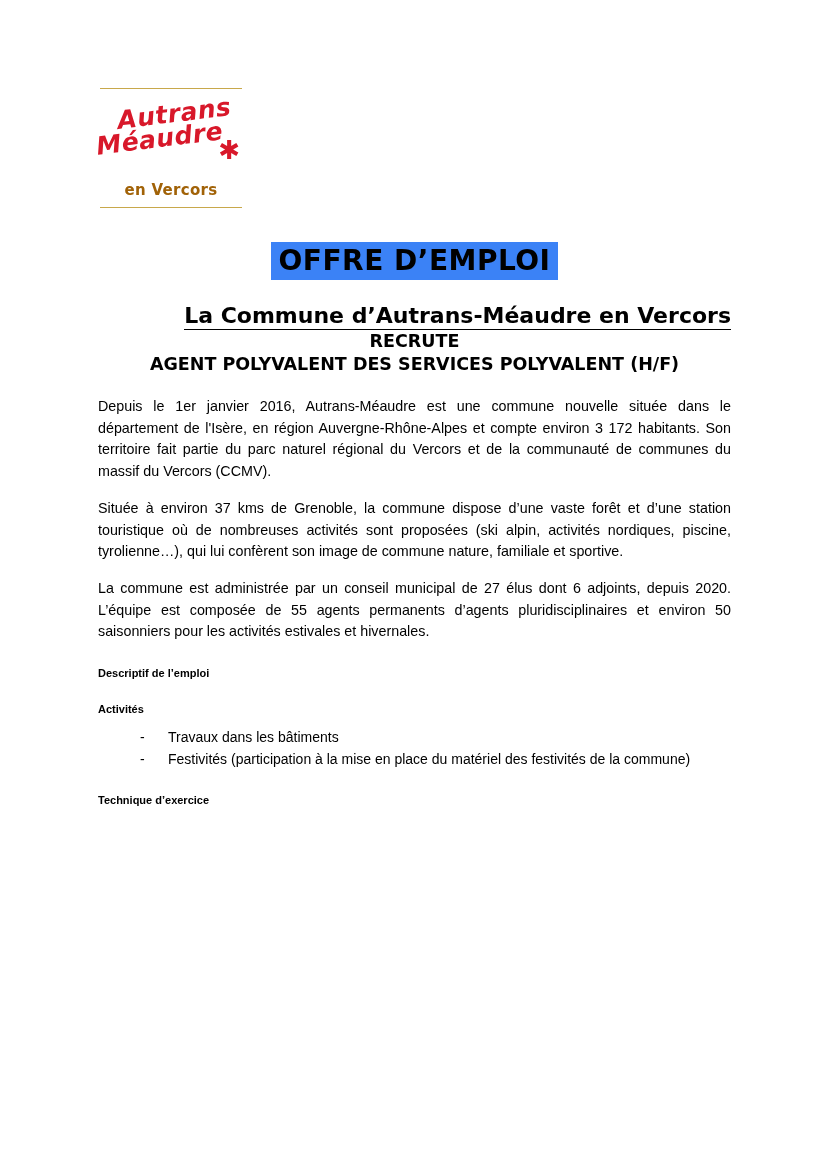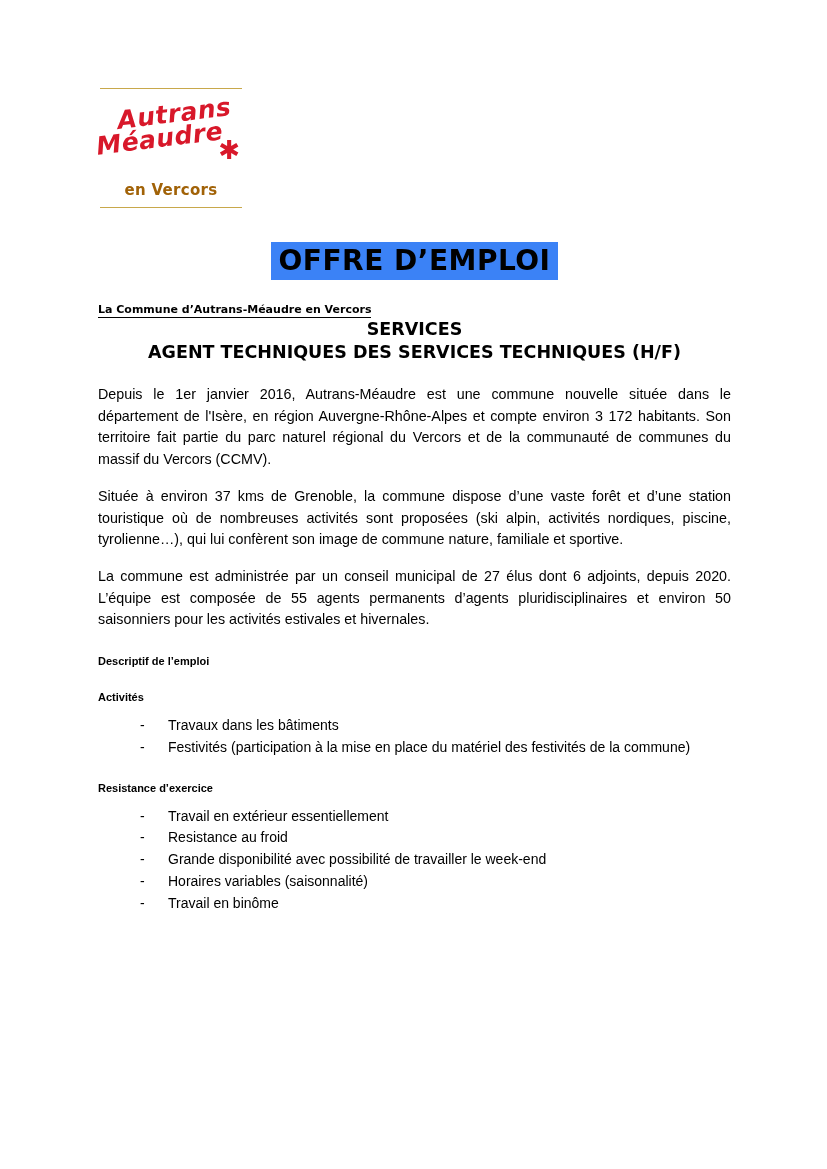--- a/index.html
+++ b/index.html
@@ -88,24 +88,24 @@
     font-weight: bold;
     font-size: 28px;
     letter-spacing: 0.5px;
     margin: 36px 0 26px 0;
   }
   .title-main span.hl {
     background: #3b82f6;
     padding: 2px 8px 3px 8px;
   }
   .subtitle-1 {
-    text-align: left;
-    font-family: "DejaVu Sans", sans-serif;
-    font-weight: bold;
-    font-size: 11px;
+    text-align: right;
+    font-family: "DejaVu Sans", sans-serif;
+    font-weight: bold;
+    font-size: 22px;
     margin: 6px 0 3px 0;
   }
   .subtitle-1 span {
     border-bottom: 1.5px solid #000;
     padding-bottom: 1px;
   }
   .subtitle-2 {
     text-align: center;
     font-family: "DejaVu Sans", sans-serif;
     font-weight: bold;
@@ -172,37 +172,30 @@
     <div class="logo-rule bottom"></div>
   </div>
 
   <div class="title-main">
     <span class="hl">OFFRE D’EMPLOI</span>
   </div>
 
   <div class="subtitle-1">
     <span>La Commune d’Autrans-Méaudre en Vercors</span>
   </div>
-  <div class="subtitle-2">SERVICES</div>
-  <div class="subtitle-3">AGENT TECHNIQUES DES SERVICES TECHNIQUES (H/F)</div>
+  <div class="subtitle-2">RECRUTE</div>
+  <div class="subtitle-3">AGENT POLYVALENT DES SERVICES POLYVALENT (H/F)</div>
 
   <p class="para">Depuis le 1er janvier 2016, Autrans-Méaudre est une commune nouvelle située dans le département de l'Isère, en région Auvergne-Rhône-Alpes et compte environ 3 172 habitants. Son territoire fait partie du parc naturel régional du Vercors et de la communauté de communes du massif du Vercors (CCMV).</p>
   <p class="para">Située à environ 37 kms de Grenoble, la commune dispose d’une vaste forêt et d’une station touristique où de nombreuses activités sont proposées (ski alpin, activités nordiques, piscine, tyrolienne…), qui lui confèrent son image de commune nature, familiale et sportive.</p>
   <p class="para">La commune est administrée par un conseil municipal de 27 élus dont 6 adjoints, depuis 2020. L’équipe est composée de 55 agents permanents d’agents pluridisciplinaires et environ 50 saisonniers pour les activités estivales et hivernales.</p>
 
   <div class="section-head">Descriptif de l’emploi</div>
 
   <div class="section-head">Activités</div>
   <ul class="dash-list">
     <li>Travaux dans les bâtiments</li>
     <li>Festivités (participation à la mise en place du matériel des festivités de la commune)</li>
   </ul>
 
-  <div class="section-head">Resistance d’exercice</div>
-  <ul class="dash-list">
-    <li>Travail en extérieur essentiellement</li>
-    <li>Resistance au froid</li>
-    <li>Grande disponibilité avec possibilité de travailler le week-end</li>
-    <li>Horaires variables (saisonnalité)</li>
-    <li>Travail en binôme</li>
-  </ul>
+  <div class="section-head">Technique d’exercice</div>
 
 </div>
 
 </body></html>

